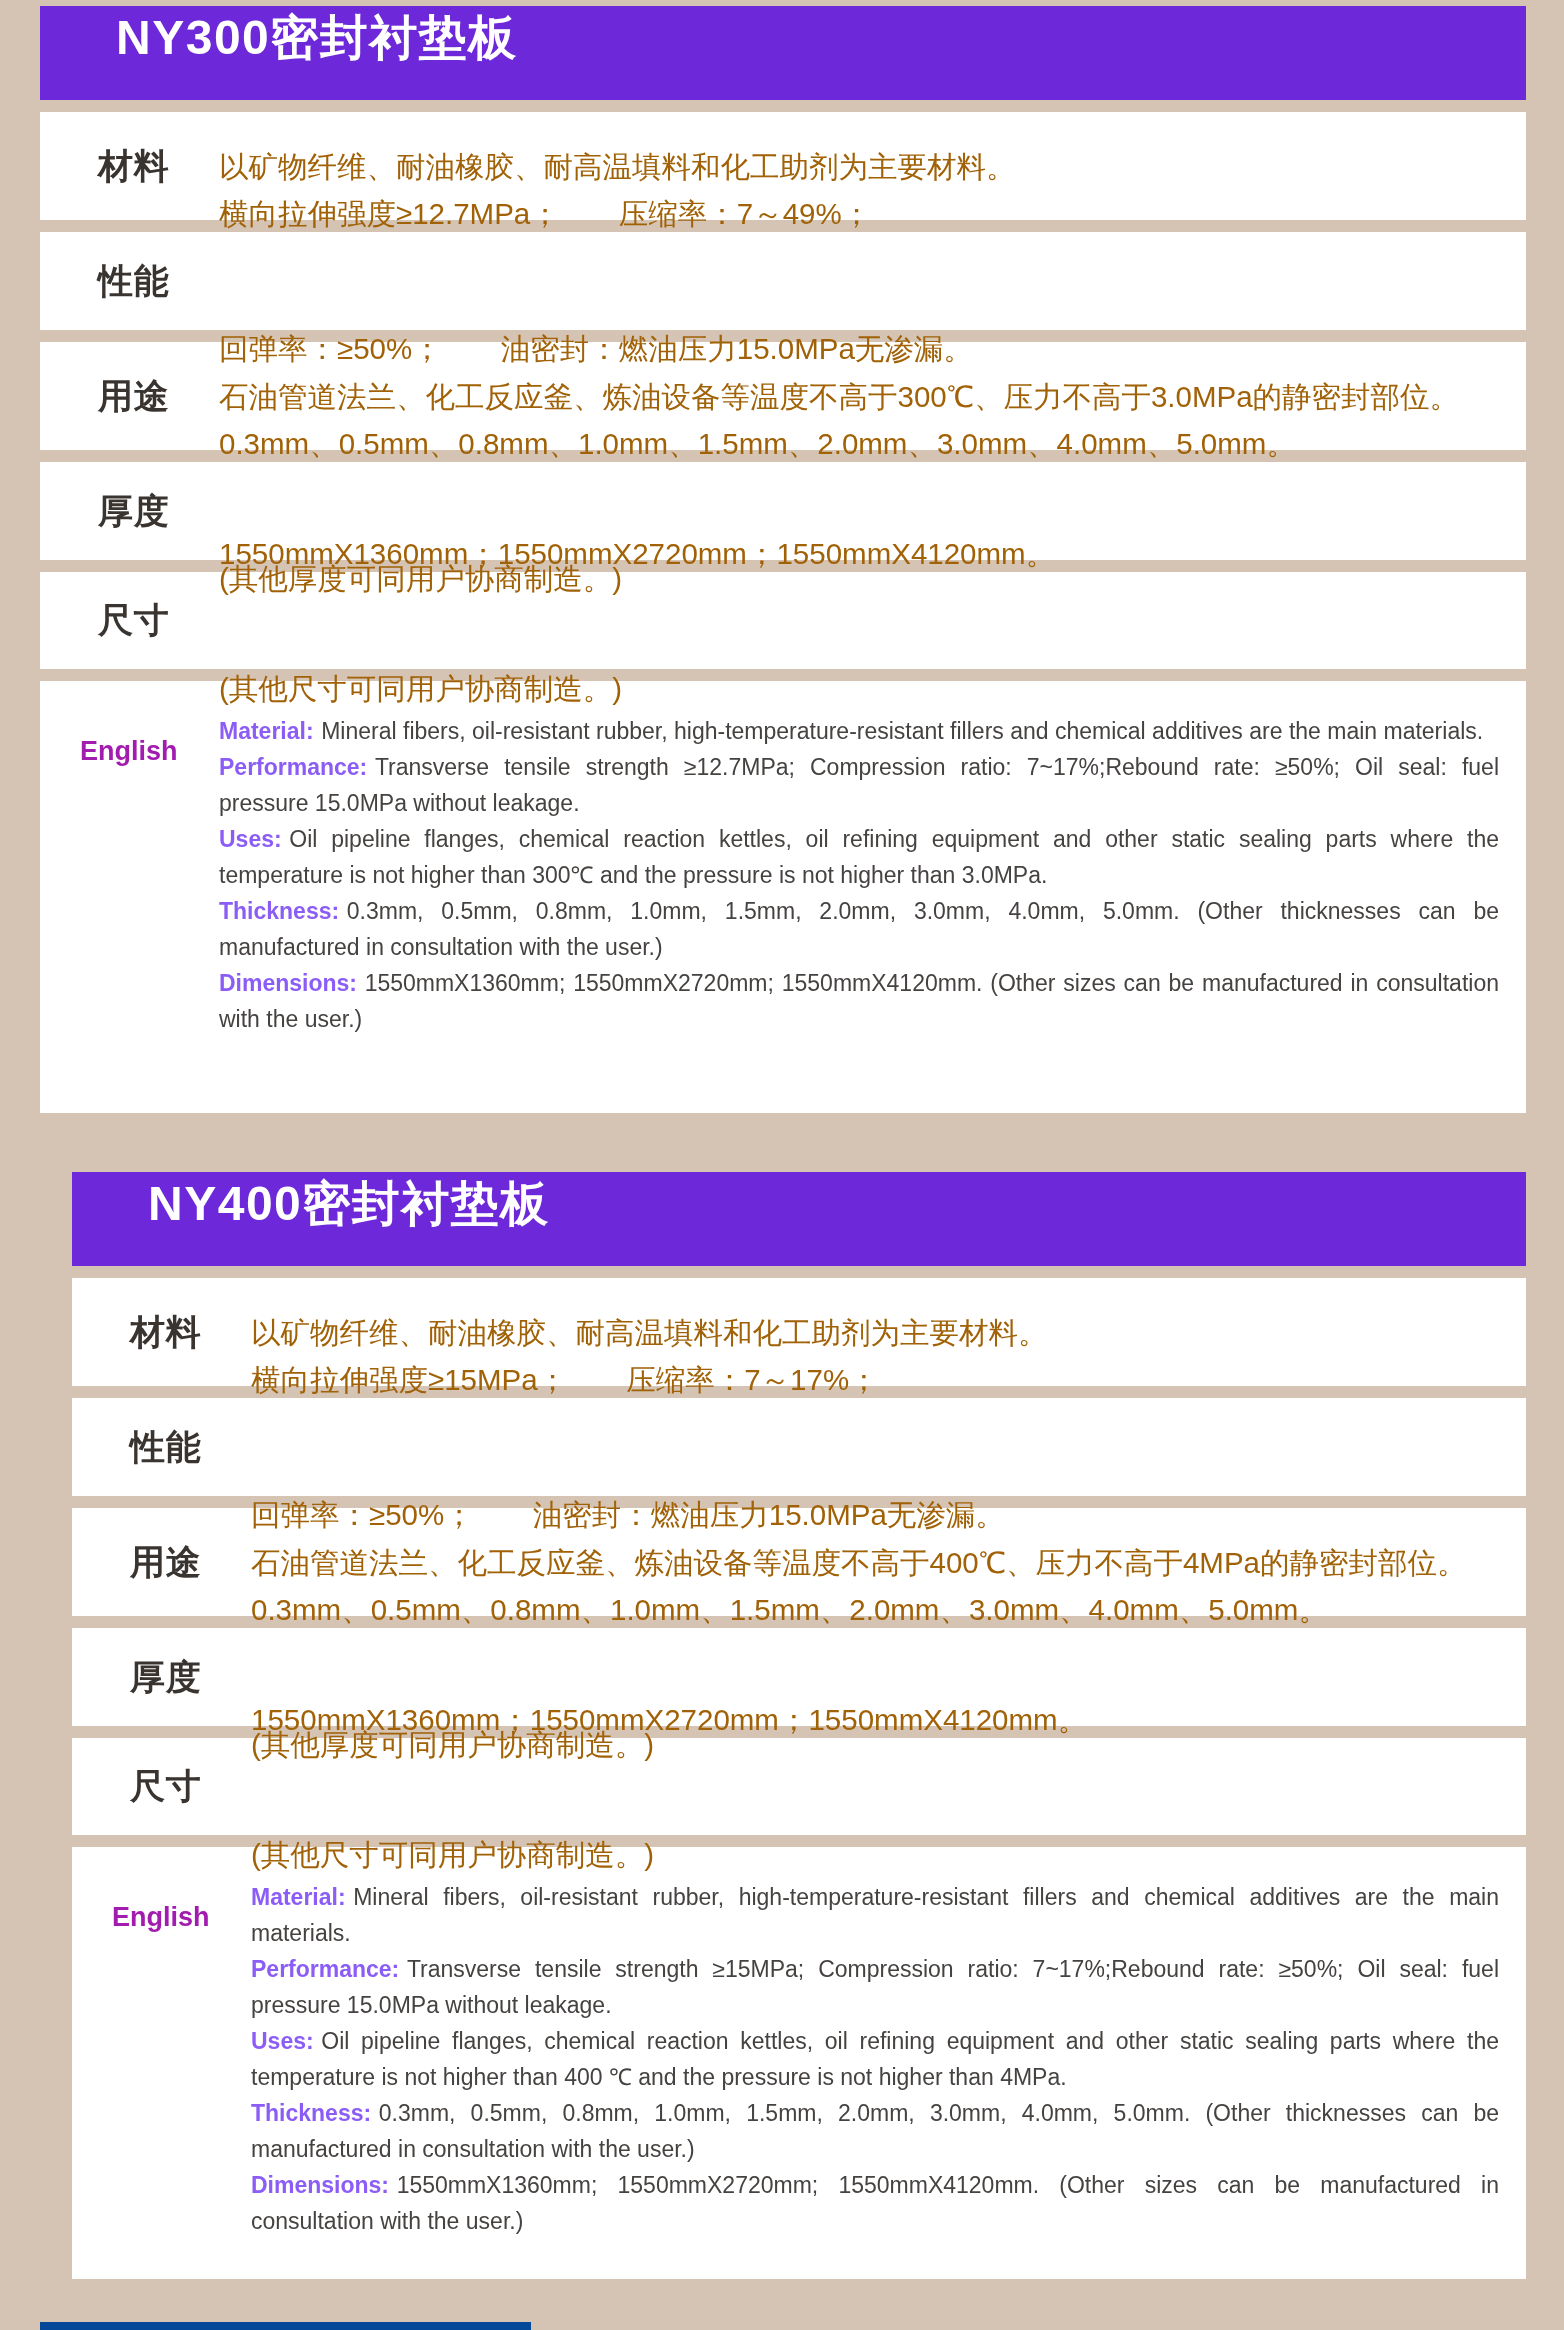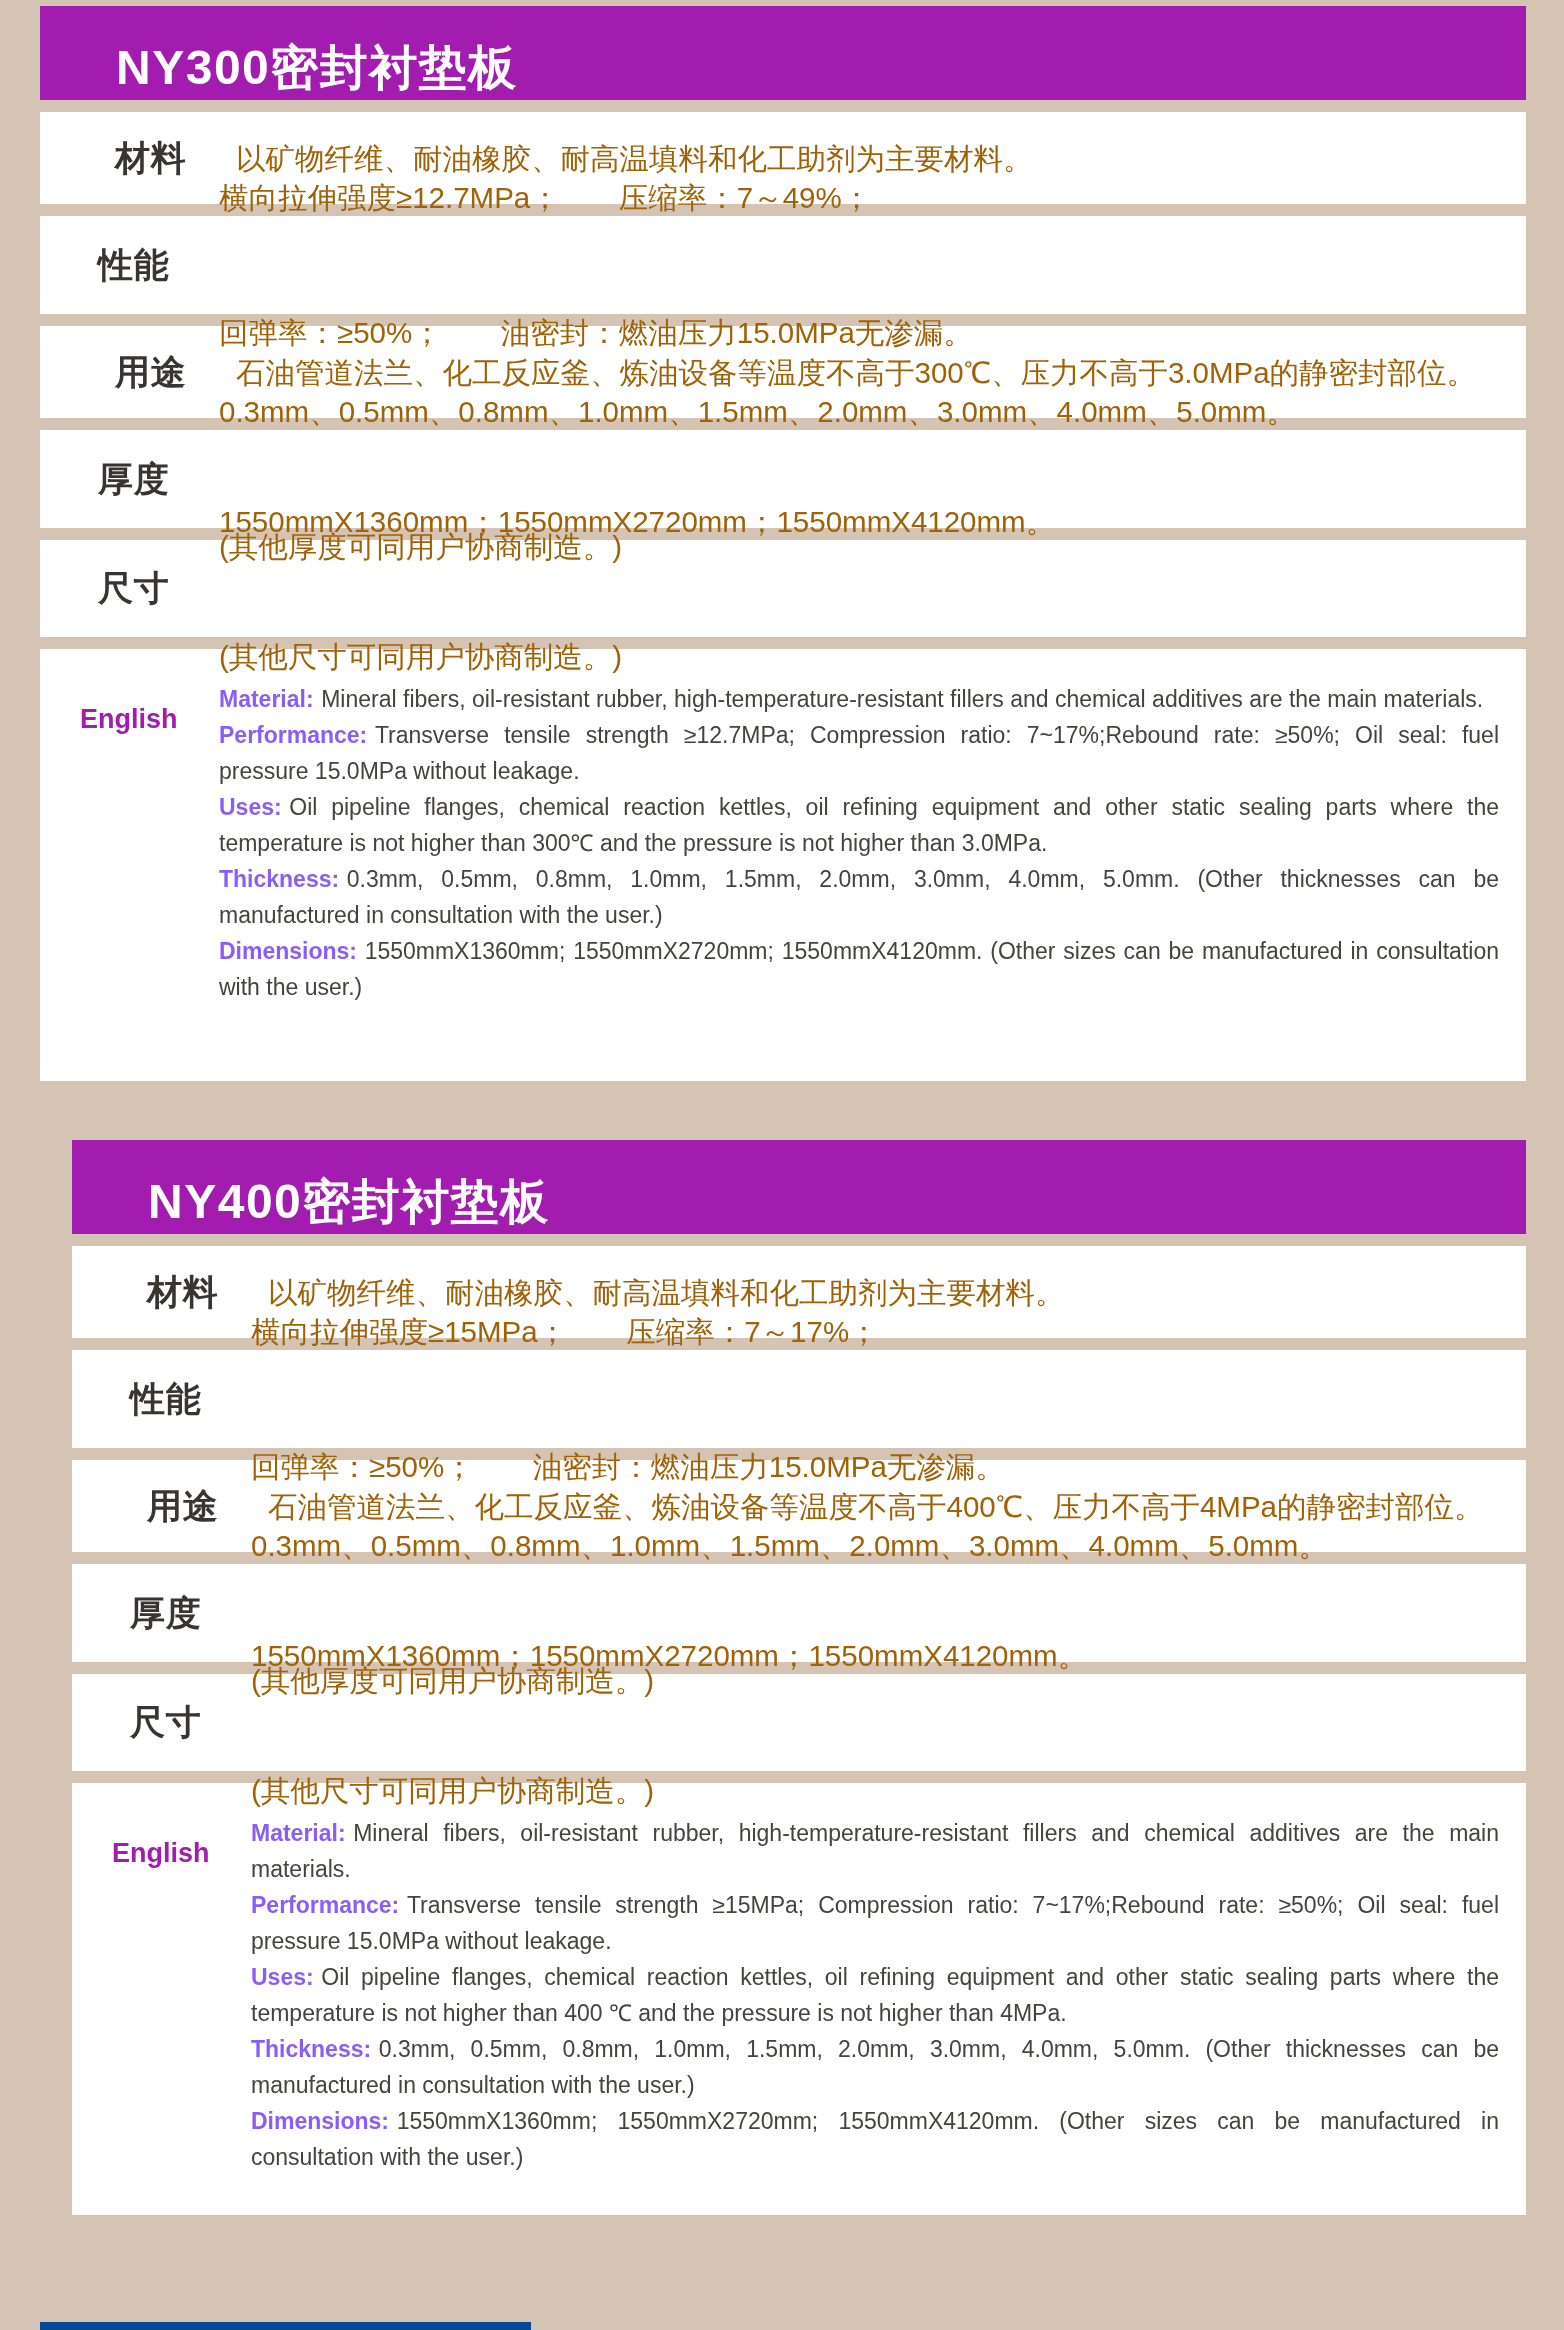--- a/index.html
+++ b/index.html
@@ -10,41 +10,41 @@
     position: relative;
     overflow: hidden;
   }
   .page { padding: 6px 38px 0 40px; box-sizing: border-box; }
 
   .section { margin: 0; }
   .section + .section { margin-top: 59px; margin-left: 32px; }
 
   .title-bar {
     height: 94px;
-    background: #a21caf;
-    display: flex; align-items: flex-end;
+    background: #6d28d9;
+    display: flex; align-items: flex-start;
     padding-left: 76px;
     margin-bottom: 12px;
     box-sizing: border-box;
   }
   .title-bar h1 {
     margin: 0;
     color: #ffffff;
     font-size: 48px;
     font-weight: 700;
     letter-spacing: 1.5px;
   }
 
   .row {
     background: #ffffff;
     display: flex; align-items: center;
     margin-bottom: 12px;
     box-sizing: border-box;
   }
-  .r127 { height: 92px; padding-left: 17px; } .r128 { height: 97px; } .r129 { height: 98px; }
+  .r127 { height: 108px; } .r128 { height: 97px; } .r129 { height: 98px; }
 
   .row-label {
     width: 179px; min-width: 179px;
     padding-left: 58px;
     box-sizing: border-box;
     font-size: 35px; font-weight: 700;
     color: #393430;
     letter-spacing: 0.8px;
   }
   .row-content {

